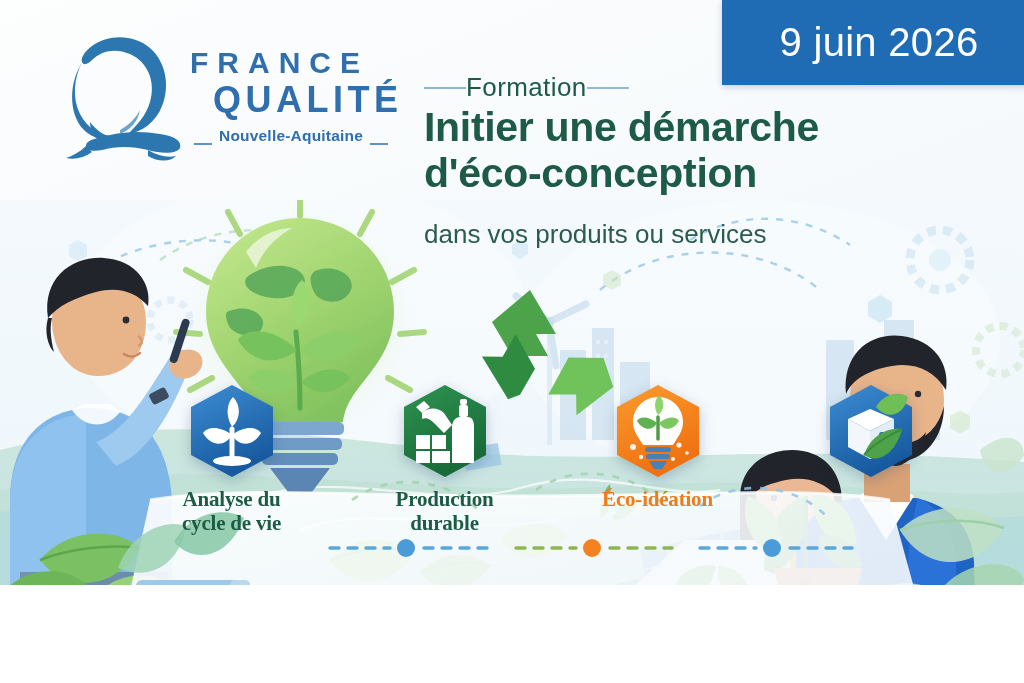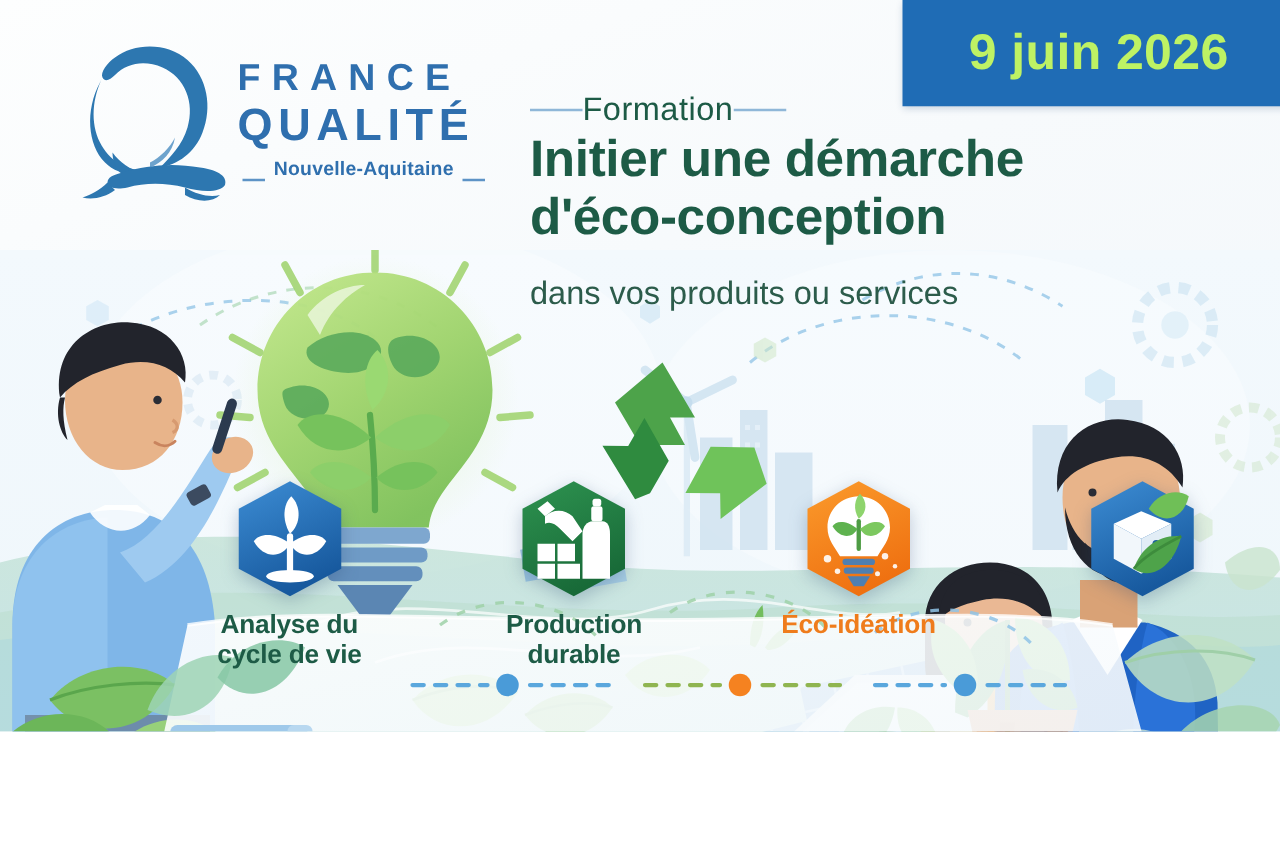--- a/index.html
+++ b/index.html
@@ -8,31 +8,31 @@
     font-family:"Liberation Sans", sans-serif;
     background:#ffffff;
   }
   .poster{position:relative;width:1024px;height:585px;overflow:hidden;
     background:linear-gradient(160deg,#fdfefe 0%,#f7fafc 40%,#f4f8fb 70%,#fbfdfe 100%);padding-left:12px;}
 
   
   .date-badge{position:absolute;top:0;right:0;width:314px;height:85px;
     background:#1f6cb5;display:flex;align-items:center;justify-content:center;
     box-shadow:0 2px 6px rgba(20,60,110,.22);z-index:40;}
-  .date-badge span{color:#bef264;font-size:40px;font-weight:700;letter-spacing:.3px;
+  .date-badge span{color:#ffffff;font-size:40px;font-weight:400;letter-spacing:.3px;
     font-family:"Liberation Sans",sans-serif;}
 
   
   .logo{position:absolute;left:62px;top:28px;width:350px;height:140px;z-index:30;}
   .logo-mark{position:absolute;left:0;top:2px;width:122px;height:140px;}
   .logo-text{position:absolute;left:128px;top:20px;width:230px;}
   .logo-france{font-size:30px;font-weight:700;letter-spacing:9px;color:#2f6fae;
     line-height:1;}
   .logo-qualite{font-size:36px;font-weight:800;letter-spacing:4.5px;color:#2f6fae;
-    line-height:1.05;margin-top:3px;}
+    line-height:1.05;margin-top:3px;margin-left:23px;}
   .logo-region{display:flex;align-items:flex-end;gap:7px;margin-top:8px;margin-left:4px;}
   .logo-region .ln{flex:0 0 18px;height:2px;background:#5d93c6;}
   .logo-region .rtxt{font-size:15.5px;font-weight:700;color:#2f6fae;letter-spacing:.2px;
     white-space:nowrap;}
 
   
   .header-text{position:absolute;left:424px;top:72px;width:470px;z-index:30;}
   .kicker{display:flex;align-items:center;gap:0;margin-bottom:2px;}
   .kicker .kln{flex:0 0 42px;height:2px;background:#8fb7d8;}
   .kicker .ktxt{font-size:26px;color:#1d5b46;letter-spacing:.4px;font-weight:400;
@@ -40,21 +40,21 @@
   .title{font-size:41px;font-weight:800;color:#1d5b46;line-height:1.12;
     letter-spacing:-0.3px;margin-top:2px;}
   .subtitle{font-size:26px;color:#2c5c4b;line-height:1.2;margin-top:22px;font-weight:400;}
 
   
   .illo{position:absolute;left:0;top:200px;width:1024px;height:483px;z-index:10;}
   .illo svg{display:block;width:100%;height:100%;}
 
   
   .steps{position:absolute;left:0;bottom:32px;width:1024px;height:170px;z-index:32;
-    display:flex;align-items:flex-start;justify-content:space-between;gap:4px;}
+    display:flex;align-items:flex-start;justify-content:flex-start;gap:16px;font-family:Liberation Serif, serif;}
   .step{width:175px;display:flex;flex-direction:column;align-items:center;}
   .step:nth-child(1){margin-left:144px;}
   .step{margin-right:22px;}
   .hexwrap{width:94px;height:96px;position:relative;filter:drop-shadow(0 4px 7px rgba(40,70,110,.28));}
   .hexwrap svg{display:block;}
   .step-label{margin-top:9px;text-align:center;font-size:21px;font-weight:700;
     line-height:1.12;letter-spacing:-.2px;}
   .lbl-green{color:#1d5b46;}
   .lbl-orange{color:#ef7c1b;}
 

